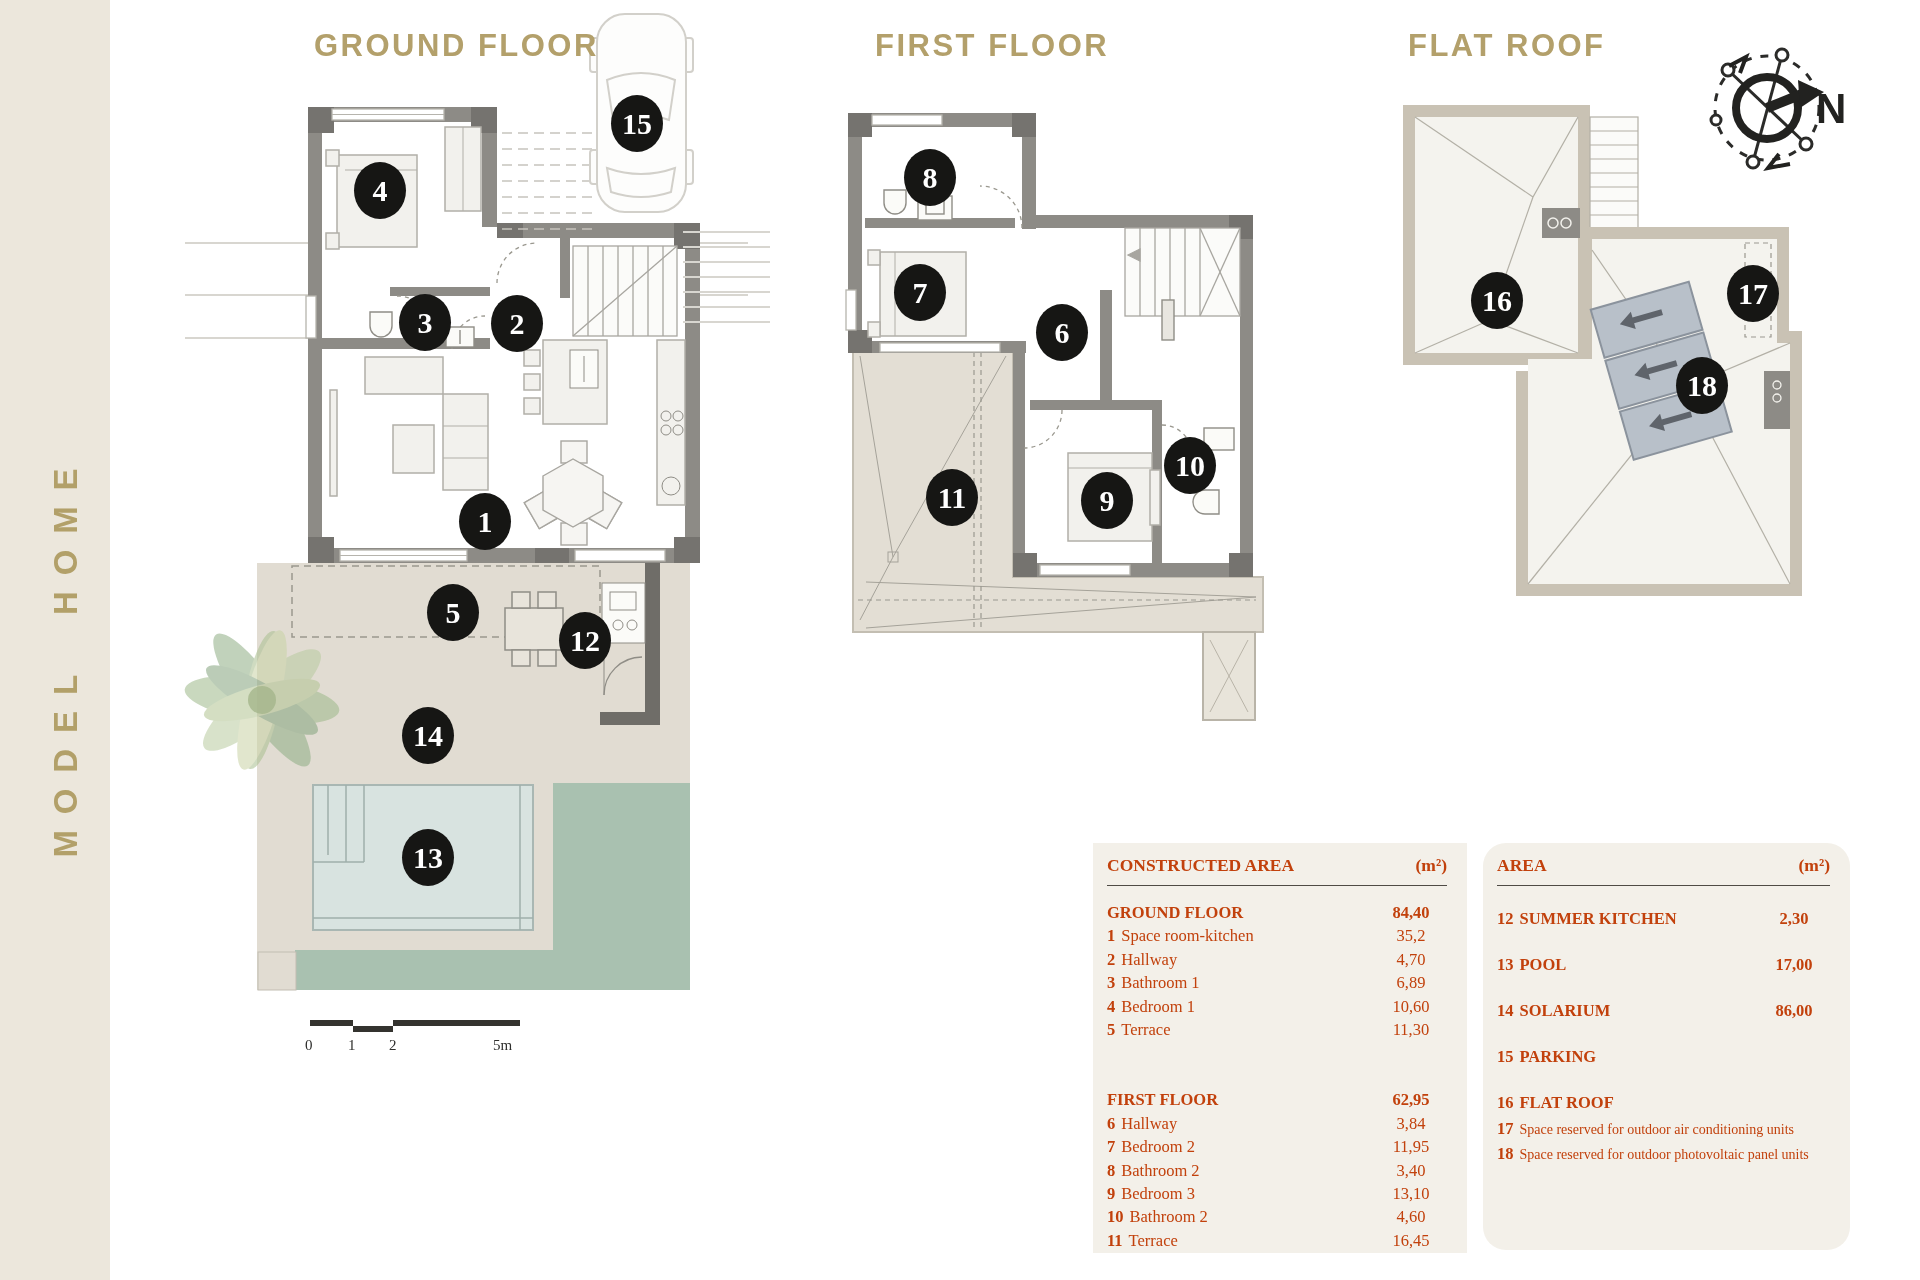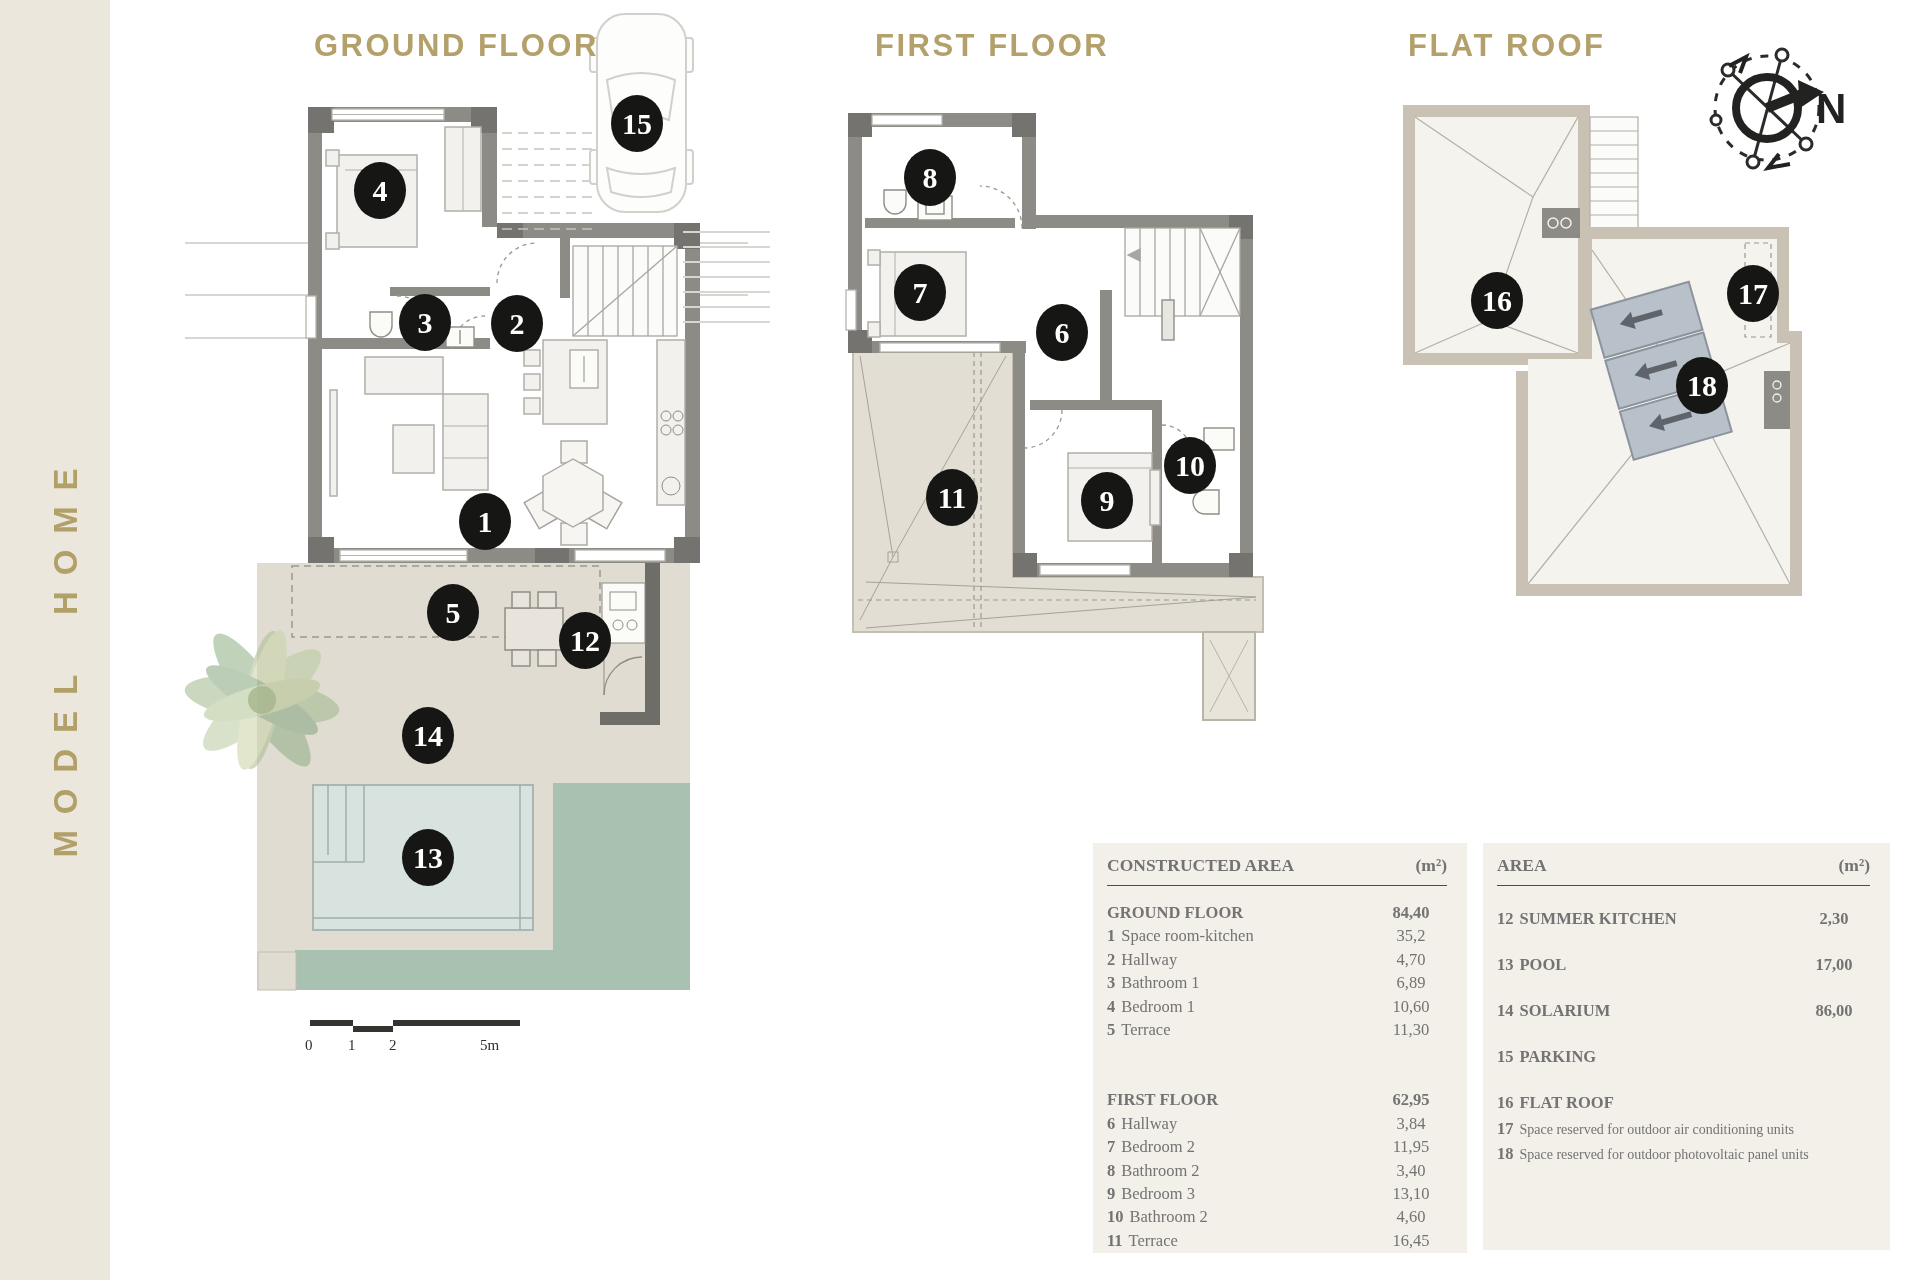--- a/index.html
+++ b/index.html
@@ -12,23 +12,23 @@
   .plan-title{position:absolute;top:28px;color:#b3a06b;font-size:31px;font-weight:700;
        letter-spacing:2.5px;white-space:nowrap;}
   #title-ground{left:314px;}
   #title-first{left:875px;}
   #title-roof{left:1408px;}
   svg.plans{position:absolute;left:0;top:0;}
   .badge{position:absolute;width:52px;height:57px;border-radius:50%;background:#161614;
        color:#ffffff;font-family:"Liberation Serif",serif;font-weight:700;font-size:30px;
        display:flex;align-items:center;justify-content:center;line-height:1;}
   .area-table{position:absolute;background:#f3f0e9;font-family:"Liberation Serif",serif;
-       color:#737373;box-sizing:border-box;padding:12px 20px 0 14px;}
+       color:#c2410c;box-sizing:border-box;padding:12px 20px 0 14px;}
   #table-constructed{left:1093px;top:843px;width:374px;height:410px;}
-  #table-area{left:1483px;top:843px;width:407px;height:407px;}
+  #table-area{left:1483px;top:843px;width:367px;height:407px;border-radius:23px;}
   .tbl-head{display:flex;justify-content:space-between;font-weight:700;font-size:17.5px;
        padding-bottom:9px;border-bottom:1px solid #4f4b45;}
   .tbl-section{margin-top:15px;}
   .trow{display:flex;align-items:baseline;font-size:16.5px;line-height:23.4px;}
   .trow .lbl{flex:1;white-space:nowrap;}
   .trow .num{font-weight:700;margin-right:6px;}
   .trow .val{width:72px;white-space:nowrap;text-align:center;}
   .trow.total{font-weight:700;}
   #table-area .trow{line-height:22px;margin-bottom:24px;font-weight:700;}
   #table-area .trow.note{margin-bottom:2px;font-weight:400;font-size:14px;}
@@ -433,21 +433,21 @@
 <div class="badge" style="left:402px;top:829px">13</div>
 <div class="badge" style="left:402px;top:707px">14</div>
 <div class="badge" style="left:611px;top:95px">15</div>
 <div class="badge" style="left:1471px;top:272px">16</div>
 <div class="badge" style="left:1727px;top:265px">17</div>
 <div class="badge" style="left:1676px;top:357px">18</div>
 
 <span class="scale-label" style="left:305px;top:1037px">0</span>
 <span class="scale-label" style="left:348px;top:1037px">1</span>
 <span class="scale-label" style="left:389px;top:1037px">2</span>
-<span class="scale-label" style="left:480px;top:1037px">5m</span>
+<span class="scale-label" style="left:493px;top:1037px">5m</span>
 
 <div class="area-table" id="table-constructed">
   <div class="tbl-head">
     <span>CONSTRUCTED AREA</span>
     <span>(m²)</span>
   </div>
   <div class="tbl-section">
     <div class="trow total">
       <span class="lbl">GROUND FLOOR</span>
       <span class="val">84,40</span>

